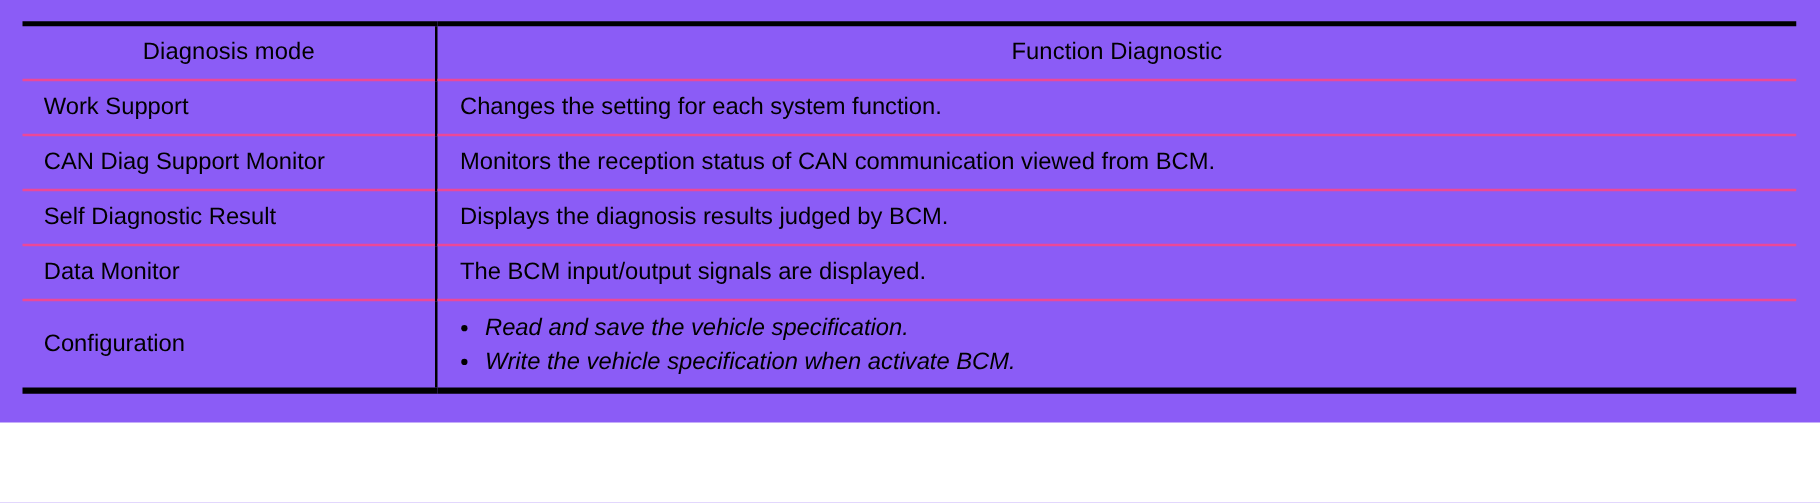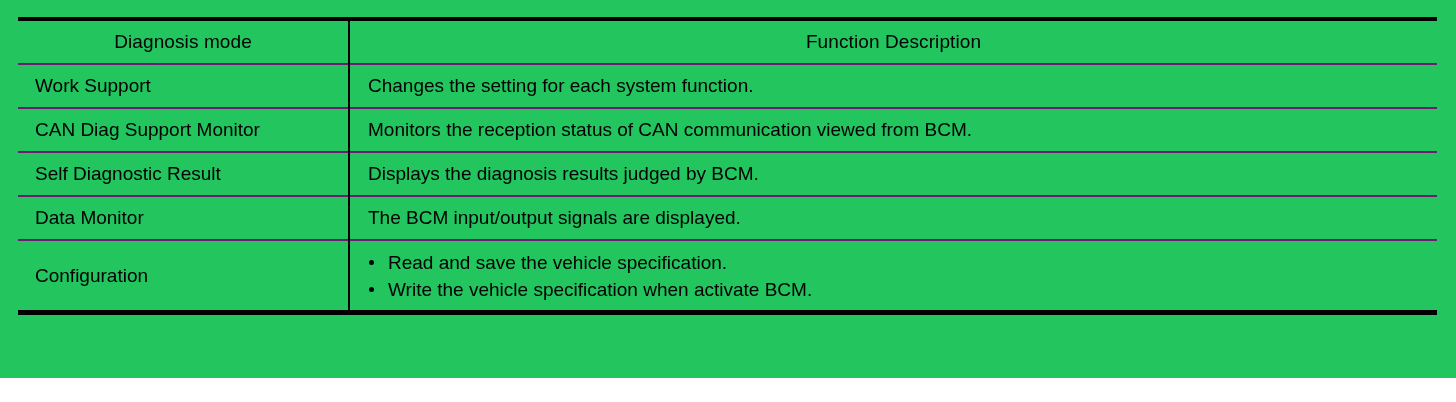--- a/index.html
+++ b/index.html
@@ -11,22 +11,22 @@
     width: 1456px;
     height: 402px;
     font-family: "Liberation Sans", sans-serif;
     color: #000000;
     overflow: hidden;
   }
 
   .page {
     position: relative;
     width: 1456px;
-    height: 378px;
-    background: #22c55e;
+    height: 338px;
+    background: #8b5cf6;
   }
 
   .diag-table {
     position: absolute;
     left: 18px;
     top: 17px;
     width: 1419px;
     border-collapse: collapse;
     table-layout: fixed;
   }
@@ -37,21 +37,21 @@
   
   .diag-table thead tr.head-row > * {
     border-top: 4px solid #000;
   }
   .diag-table tbody tr.last-row > * {
     border-bottom: 5px solid #000;
   }
 
   
   .diag-table tbody tr > * {
-    border-top: 2px solid #701a75;
+    border-top: 2px solid #ec4899;
   }
 
   
   .cell-mode {
     border-right: 2px solid #000;
   }
 
   th, td {
     vertical-align: middle;
     padding: 0;
@@ -83,20 +83,21 @@
   
   .last-row .cell-mode,
   .last-row .cell-desc {
     height: 69px;
   }
 
   .bullet-list {
     margin: 0;
     padding: 0;
     list-style: none;
+    font-style: italic;
   }
   .bullet-list li {
     position: relative;
     padding-left: 20px;
     line-height: 27px;
     font-size: 19px;
     white-space: nowrap;
   }
   .bullet-list li .dot {
     position: absolute;
@@ -115,21 +116,21 @@
 
   <table class="diag-table">
     <colgroup>
       <col class="col-mode">
       <col class="col-desc">
     </colgroup>
 
     <thead>
       <tr class="head-row">
         <th class="cell-mode">Diagnosis mode</th>
-        <th class="cell-desc">Function Description</th>
+        <th class="cell-desc">Function Diagnostic</th>
       </tr>
     </thead>
 
     <tbody>
 
       <tr class="body-row">
         <td class="cell-mode">Work Support</td>
         <td class="cell-desc">Changes the setting for each system function.</td>
       </tr>
 

